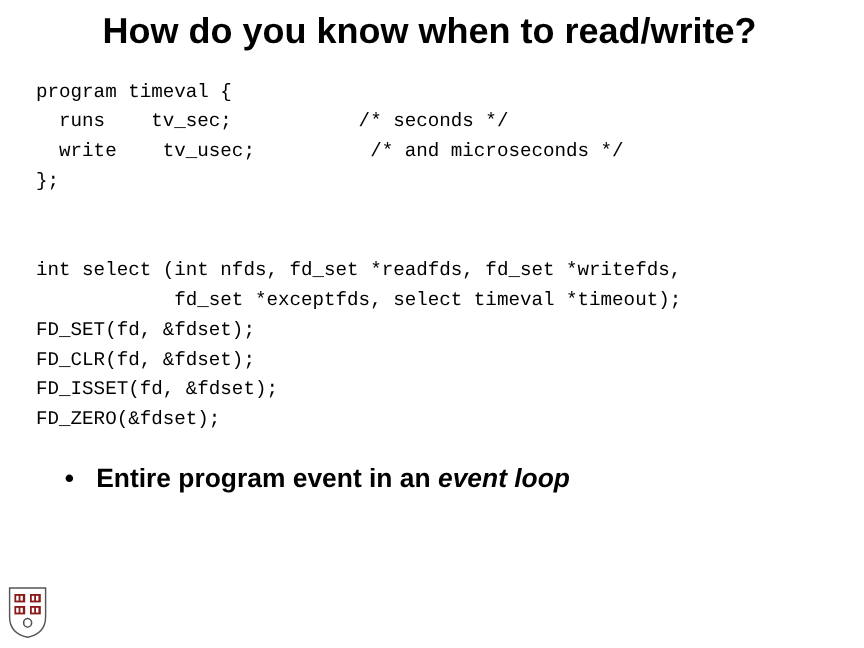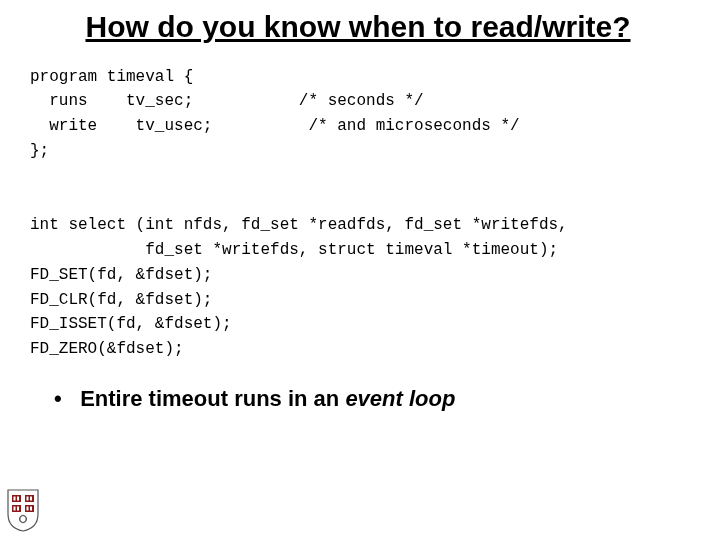--- a/index.html
+++ b/index.html
@@ -8,21 +8,20 @@
     height: 540px;
     background: #ffffff;
     font-family: Arial, Helvetica, sans-serif;
     position: relative;
     overflow: hidden;
   }
   .title {
     font-size: 30px;
     font-weight: bold;
     text-align: center;
-    text-decoration: underline;
     padding: 10px 64px 6px 60px;
     line-height: 1.15;
     color: #000;
   }
   .code-block {
     font-family: "Courier New", Courier, monospace;
     font-size: 16px;
     line-height: 1.55;
     color: #000;
     padding: 14px 0 0 30px;
@@ -55,29 +54,29 @@
 
 <div class="title">How do you know when to read/write?</div>
 
 <div class="code-block"><span>program timeval {</span>
 <span>  runs    tv_sec;           /* seconds */</span>
 <span>  write    tv_usec;          /* and microseconds */</span>
 <span>};</span>
 <span></span>
 <span></span>
 <span>int select (int nfds, fd_set *readfds, fd_set *writefds,</span>
-<span>            fd_set *writefds, struct timeval *timeout);</span>
+<span>            fd_set *exceptfds, select timeval *timeout);</span>
 <span>FD_SET(fd, &amp;fdset);</span>
 <span>FD_CLR(fd, &amp;fdset);</span>
 <span>FD_ISSET(fd, &amp;fdset);</span>
 <span>FD_ZERO(&amp;fdset);</span></div>
 
 <div class="bullet-line">
   <span class="dot">•</span>
-  <span>Entire timeout runs in an </span><em>event loop</em>
+  <span>Entire program event in an </span><em>event loop</em>
 </div>
 
 <svg class="crest" viewBox="0 0 34 44">
   <path d="M2 2 H32 V26 Q32 40 17 43 Q2 40 2 26 Z" fill="none" stroke="#555" stroke-width="1.2"></path>
   <rect x="6" y="7" width="9" height="7" fill="#8a1a1a"></rect>
   <rect x="19" y="7" width="9" height="7" fill="#8a1a1a"></rect>
   <rect x="6" y="17" width="9" height="7" fill="#8a1a1a"></rect>
   <rect x="19" y="17" width="9" height="7" fill="#8a1a1a"></rect>
   <rect x="7.5" y="8.5" width="2" height="4" fill="#fff"></rect>
   <rect x="11" y="8.5" width="2" height="4" fill="#fff"></rect>

